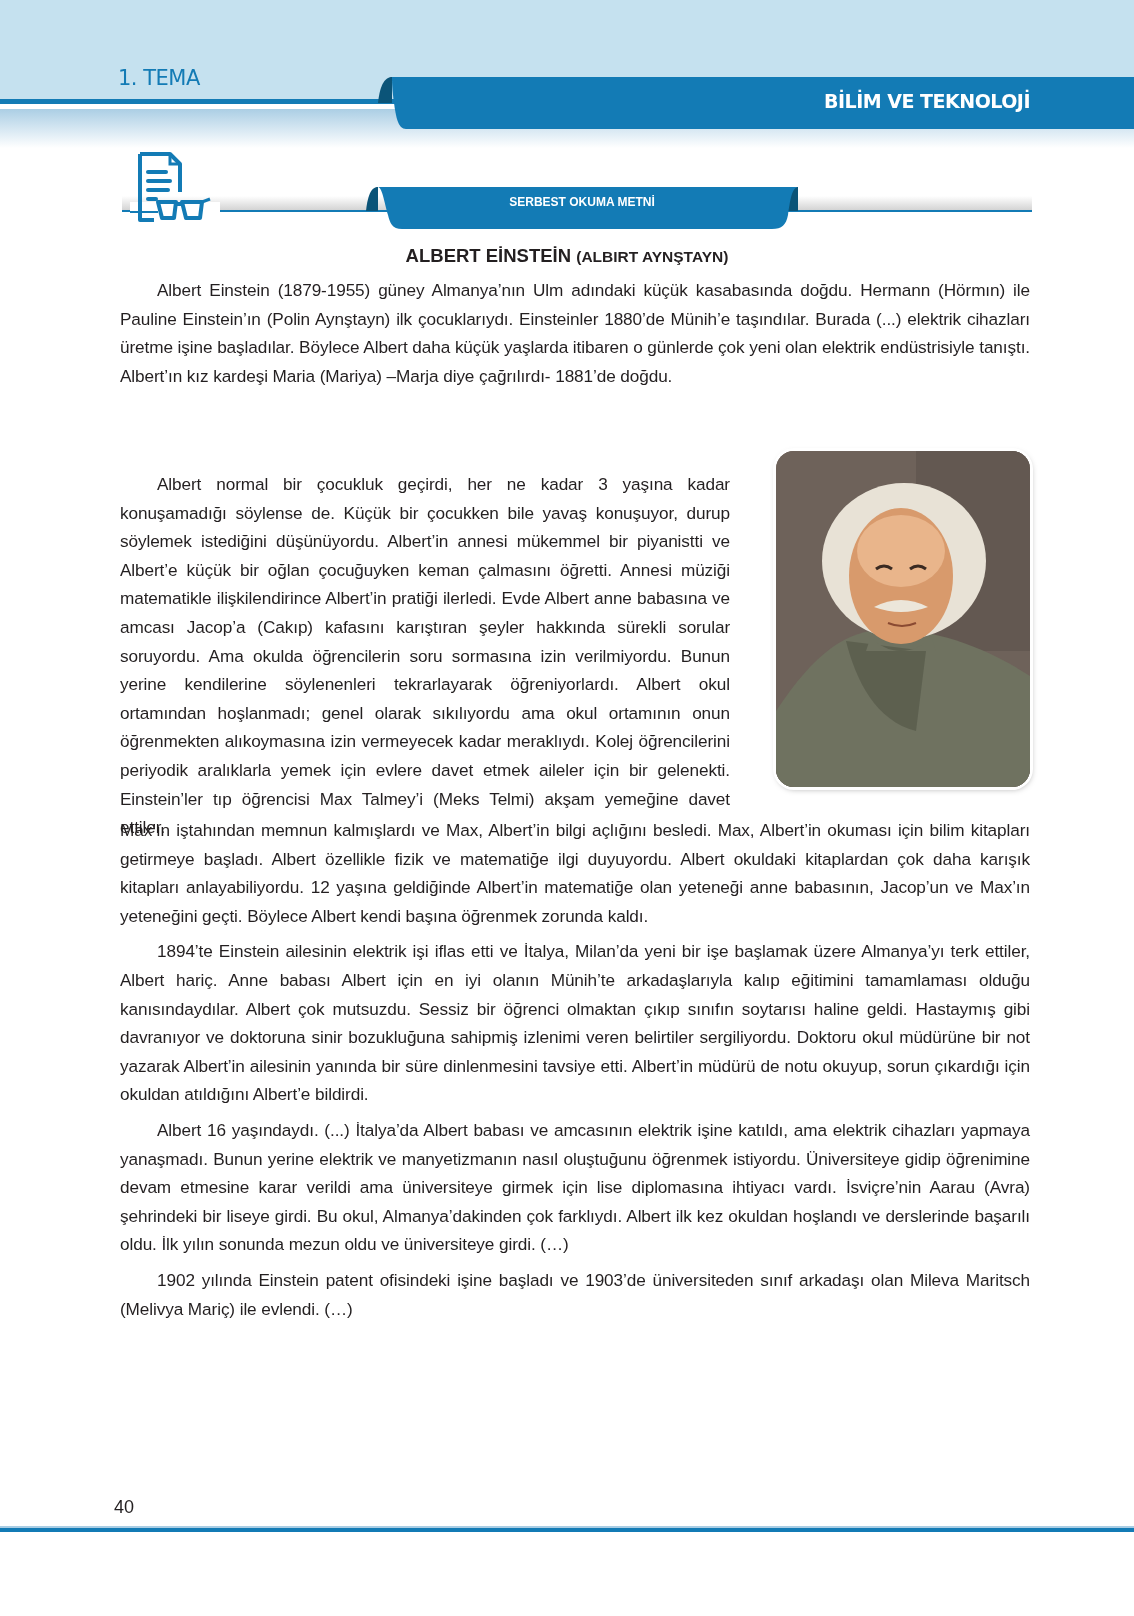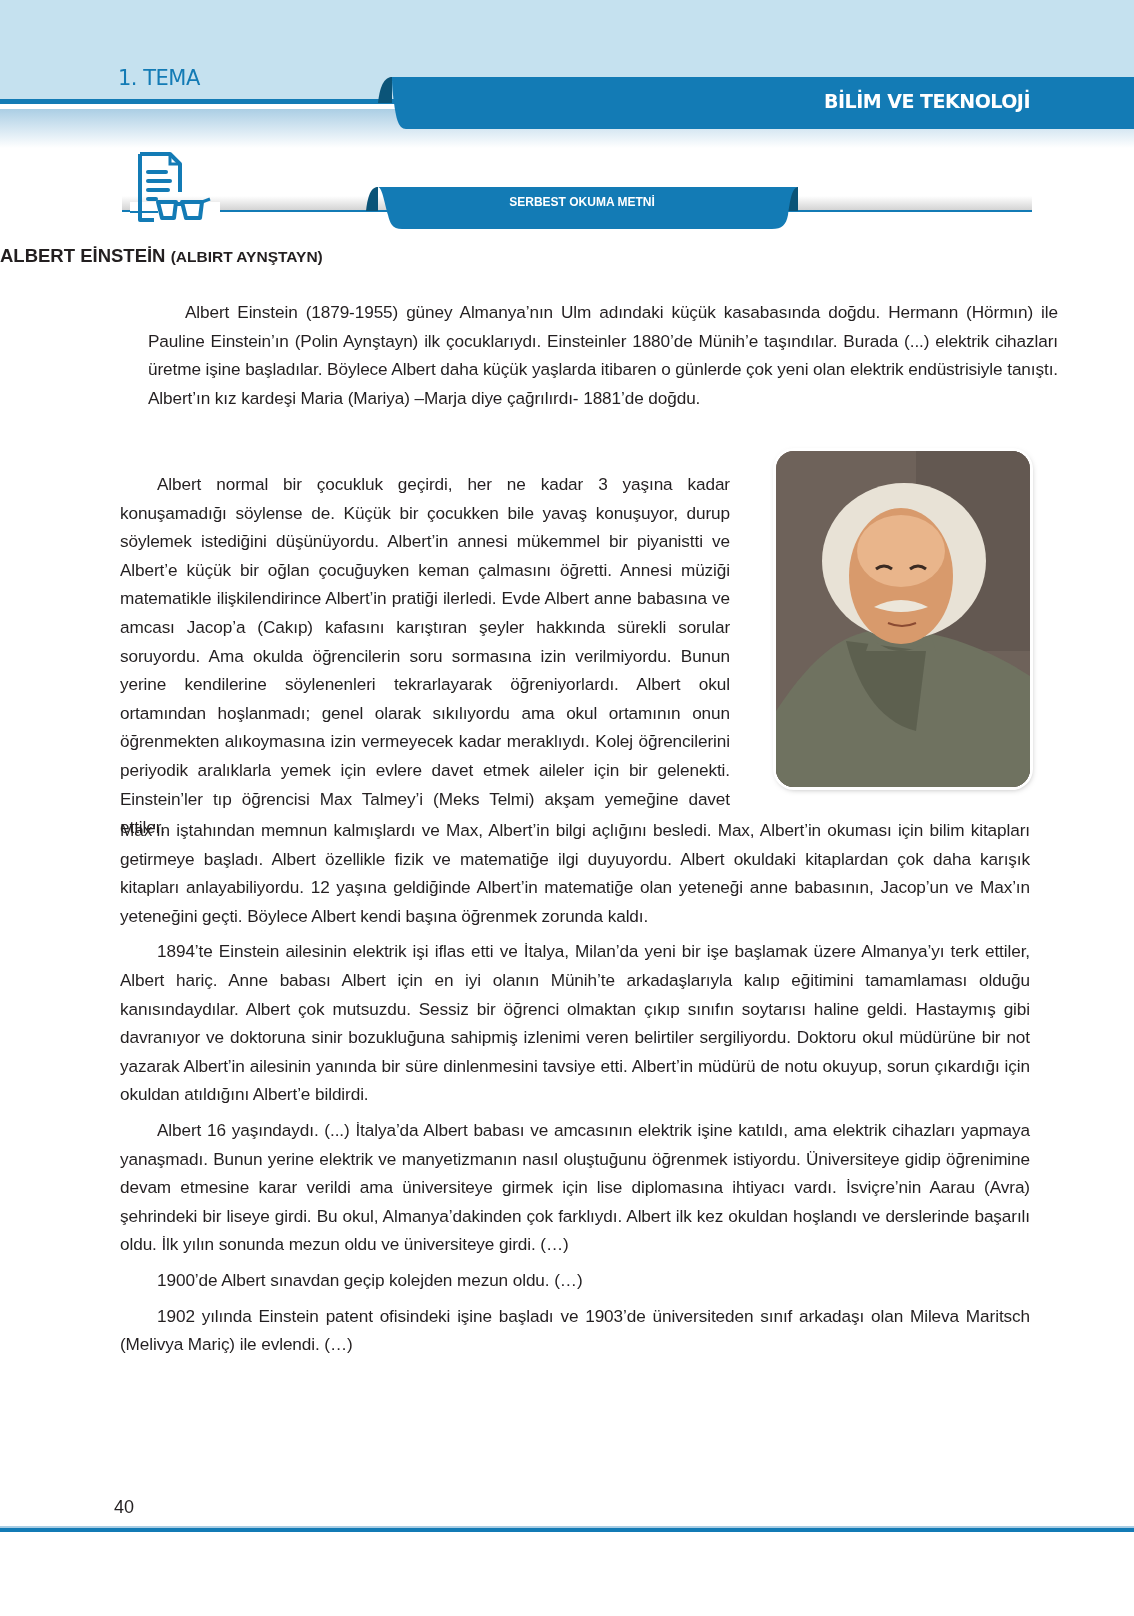--- a/index.html
+++ b/index.html
@@ -52,21 +52,21 @@
     position: absolute; left: 130px; top: 150px; width: 90px; height: 75px;
   }
   .section-banner {
     position: absolute; left: 362px; top: 185px; width: 440px; height: 45px;
   }
   .section-banner-label {
     position: absolute; left: 362px; top: 195px; width: 440px;
     text-align: center; color: #ffffff; font-weight: bold; font-size: 12px;
   }
   .article-title {
-    position: absolute; left: 0; top: 245px; width: 1134px; text-align: left;
+    position: absolute; left: 0; top: 245px; width: 1134px; text-align: center;
     font-weight: bold; font-size: 18.5px; color: #231f20;
   }
   .article-title .sub { font-size: 15.5px; }
   .body-text {
     position: absolute; left: 120px; width: 910px;
     font-size: 17.2px; line-height: 28.6px; text-align: justify;
     letter-spacing: -0.1px;
   }
   .body-text p { margin: 0 0 7px 0; text-indent: 37px; }
   .wrap-block { width: 610px; }
@@ -131,21 +131,21 @@
     <path d="M16 2 L436 2 C430 2 428 16 426 30 C424 40 420 44 410 44 L40 44 C30 44 28 38 26 30 C22 16 20 2 16 2 Z" fill="#137bb5"></path>
   </svg>
 </div>
 <div class="section-banner-label">SERBEST OKUMA METNİ</div>
 
 <div class="article-title">
   <span>ALBERT EİNSTEİN</span>
   <span class="sub">(ALBIRT AYNŞTAYN)</span>
 </div>
 
-<div class="body-text" style="top:298px;margin-left:28px;">
+<div class="body-text" style="top:276px;">
   <p>Albert Einstein (1879-1955) güney Almanya’nın Ulm adındaki küçük kasabasında doğdu. Hermann (Hörmın) ile Pauline Einstein’ın (Polin Aynştayn) ilk çocuklarıydı. Einsteinler 1880’de Münih’e taşındılar. Burada (...) elektrik cihazları üretme işine başladılar. Böylece Albert daha küçük yaşlarda itibaren o günlerde çok yeni olan elektrik endüstrisiyle tanıştı. Albert’ın kız kardeşi Maria (Mariya) –Marja diye çağrılırdı- 1881’de doğdu.</p>
 </div>
 
 <div class="body-text wrap-block" style="top:427px;margin-top:43px;">
   <p>Albert normal bir çocukluk geçirdi, her ne kadar 3 yaşına kadar konuşamadığı söylense de. Küçük bir çocukken bile yavaş konuşuyor, durup söylemek istediğini düşünüyordu. Albert’in annesi mükemmel bir piyanistti ve Albert’e küçük bir oğlan çocuğuyken keman çalmasını öğretti. Annesi müziği matematikle ilişkilendirince Albert’in pratiği ilerledi. Evde Albert anne babasına ve amcası Jacop’a (Cakıp) kafasını karıştıran şeyler hakkında sürekli sorular soruyordu. Ama okulda öğrencilerin soru sormasına izin verilmiyordu. Bunun yerine kendilerine söylenenleri tekrarlayarak öğreniyorlardı. Albert okul ortamından hoşlanmadı; genel olarak sıkılıyordu ama okul ortamının onun öğrenmekten alıkoymasına izin vermeyecek kadar meraklıydı. Kolej öğrencilerini periyodik aralıklarla yemek için evlere davet etmek aileler için bir gelenekti. Einstein’ler tıp öğrencisi Max Talmey’i (Meks Telmi) akşam yemeğine davet ettiler.</p>
 </div>
 
 <div class="portrait">
   <svg width="254" height="336" viewBox="0 0 254 336">
     <rect width="254" height="336" fill="#6e625a"></rect>
@@ -160,19 +160,18 @@
     <path d="M98 156 q27 -14 54 0 q-27 10 -54 0 Z" fill="#ece6da"></path>
     <path d="M112 172 q14 6 28 0" stroke="#8a4a32" stroke-width="2" fill="none"></path>
     <path d="M95 185 C110 205 140 205 155 185 L160 200 L90 200 Z" fill="#6f7260"></path>
   </svg>
 </div>
 
 <div class="body-text" style="top:796px;margin-top:20px;">
   <p style="text-indent:0;">Max’ın iştahından memnun kalmışlardı ve Max, Albert’in bilgi açlığını besledi. Max, Albert’in okuması için bilim kitapları getirmeye başladı. Albert özellikle fizik ve matematiğe ilgi duyuyordu. Albert okuldaki kitaplardan çok daha karışık kitapları anlayabiliyordu. 12 yaşına geldiğinde Albert’in matematiğe olan yeteneği anne babasının, Jacop’un ve Max’ın yeteneğini geçti. Böylece Albert kendi başına öğrenmek zorunda kaldı.</p>
   <p>1894’te Einstein ailesinin elektrik işi iflas etti ve İtalya, Milan’da yeni bir işe başlamak üzere Almanya’yı terk ettiler, Albert hariç. Anne babası Albert için en iyi olanın Münih’te arkadaşlarıyla kalıp eğitimini tamamlaması olduğu kanısındaydılar. Albert çok mutsuzdu. Sessiz bir öğrenci olmaktan çıkıp sınıfın soytarısı haline geldi. Hastaymış gibi davranıyor ve doktoruna sinir bozukluğuna sahipmiş izlenimi veren belirtiler sergiliyordu. Doktoru okul müdürüne bir not yazarak Albert’in ailesinin yanında bir süre dinlenmesini tavsiye etti. Albert’in müdürü de notu okuyup, sorun çıkardığı için okuldan atıldığını Albert’e bildirdi.</p>
   <p>Albert 16 yaşındaydı. (...) İtalya’da Albert babası ve amcasının elektrik işine katıldı, ama elektrik cihazları yapmaya yanaşmadı. Bunun yerine elektrik ve manyetizmanın nasıl oluştuğunu öğrenmek istiyordu. Üniversiteye gidip öğrenimine devam etmesine karar verildi ama üniversiteye girmek için lise diplomasına ihtiyacı vardı. İsviçre’nin Aarau (Avra) şehrindeki bir liseye girdi. Bu okul, Almanya’dakinden çok farklıydı. Albert ilk kez okuldan hoşlandı ve derslerinde başarılı oldu. İlk yılın sonunda mezun oldu ve üniversiteye girdi. (…)</p>
-  <p>1900’de Albert sınavdan geçip kolejden mezun oldu. (…)</p>
   <p>1902 yılında Einstein patent ofisindeki işine başladı ve 1903’de üniversiteden sınıf arkadaşı olan Mileva Maritsch (Melivya Mariç) ile evlendi. (…)</p>
 </div>
 
 <div class="page-number">40</div>
 <div class="bottom-line-light"></div>
 <div class="bottom-line"></div>
 
 </body></html>

